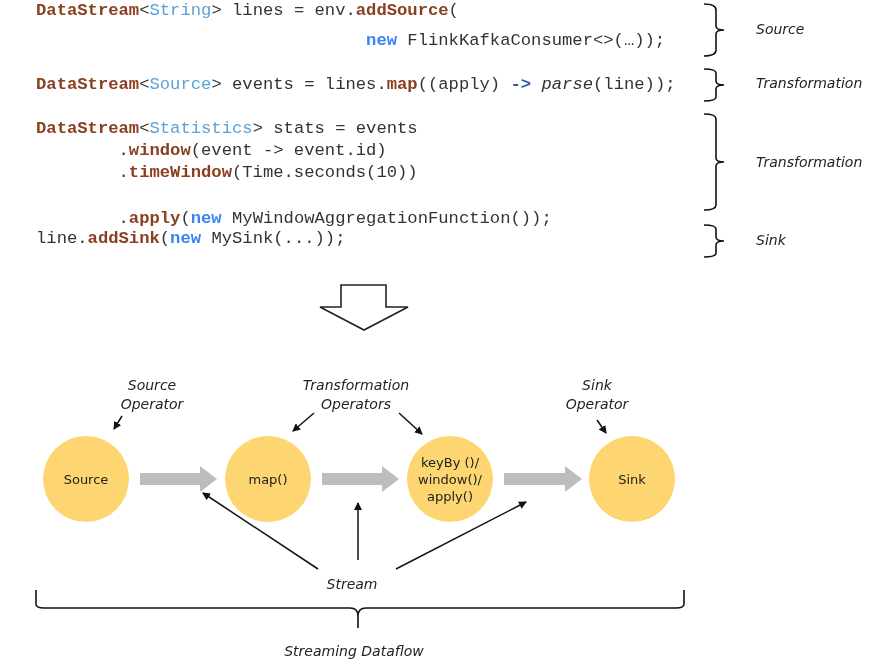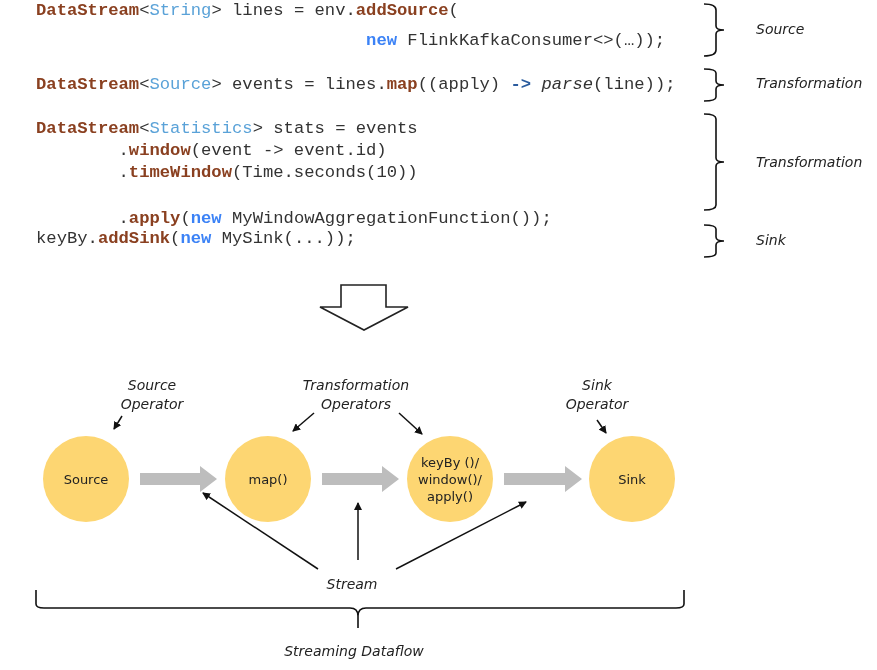--- a/index.html
+++ b/index.html
@@ -27,21 +27,21 @@
 <body>
 
 <div id="code">
     <div class="code-line" style="top: 0;"><span class="kw-type">DataStream</span><span>&lt;</span><span class="kw-generic">String</span><span>&gt; lines = env.</span><span class="kw-method">addSource</span><span>(</span></div>
     <div class="code-line" style="top: 30px;"><span>                                </span><span class="kw-new">new</span><span> FlinkKafkaConsumer&lt;&gt;(…));</span></div>
     <div class="code-line" style="top: 74px;"><span class="kw-type">DataStream</span><span>&lt;</span><span class="kw-generic">Source</span><span>&gt; events = lines.</span><span class="kw-method">map</span><span>((apply) </span><span class="kw-arrow">-&gt;</span><span> </span><span class="kw-italic">parse</span><span>(line));</span></div>
     <div class="code-line" style="top: 118px;"><span class="kw-type">DataStream</span><span>&lt;</span><span class="kw-generic">Statistics</span><span>&gt; stats = events</span></div>
     <div class="code-line" style="top: 140px;"><span>        .</span><span class="kw-method">window</span><span>(event -&gt; event.id)</span></div>
     <div class="code-line" style="top: 162px;"><span>        .</span><span class="kw-method">timeWindow</span><span>(Time.seconds(10))</span></div>
     <div class="code-line" style="top: 184px; margin-top: 24px;"><span>        .</span><span class="kw-method">apply</span><span>(</span><span class="kw-new">new</span><span> MyWindowAggregationFunction());</span></div>
-    <div class="code-line" style="top: 228px;"><span>keyBy.</span><span class="kw-method">addSink</span><span>(</span><span class="kw-new">new</span><span> MySink(...));</span></div>
+    <div class="code-line" style="top: 228px;"><span>line.</span><span class="kw-method">addSink</span><span>(</span><span class="kw-new">new</span><span> MySink(...));</span></div>
   </div>
 
 <div class="side-label" style="left:756px; top:21px;">Source</div>
 <div class="side-label" style="left:756px; top:75px;">Transformation</div>
 <div class="side-label" style="left:756px; top:154px;">Transformation</div>
 <div class="side-label" style="left:756px; top:232px;">Sink</div>
 
 <svg id="diagram" width="877" height="670">
   <defs>
     <marker id="ah" markerWidth="8" markerHeight="8" refX="7" refY="4" orient="auto" markerUnits="userSpaceOnUse">

